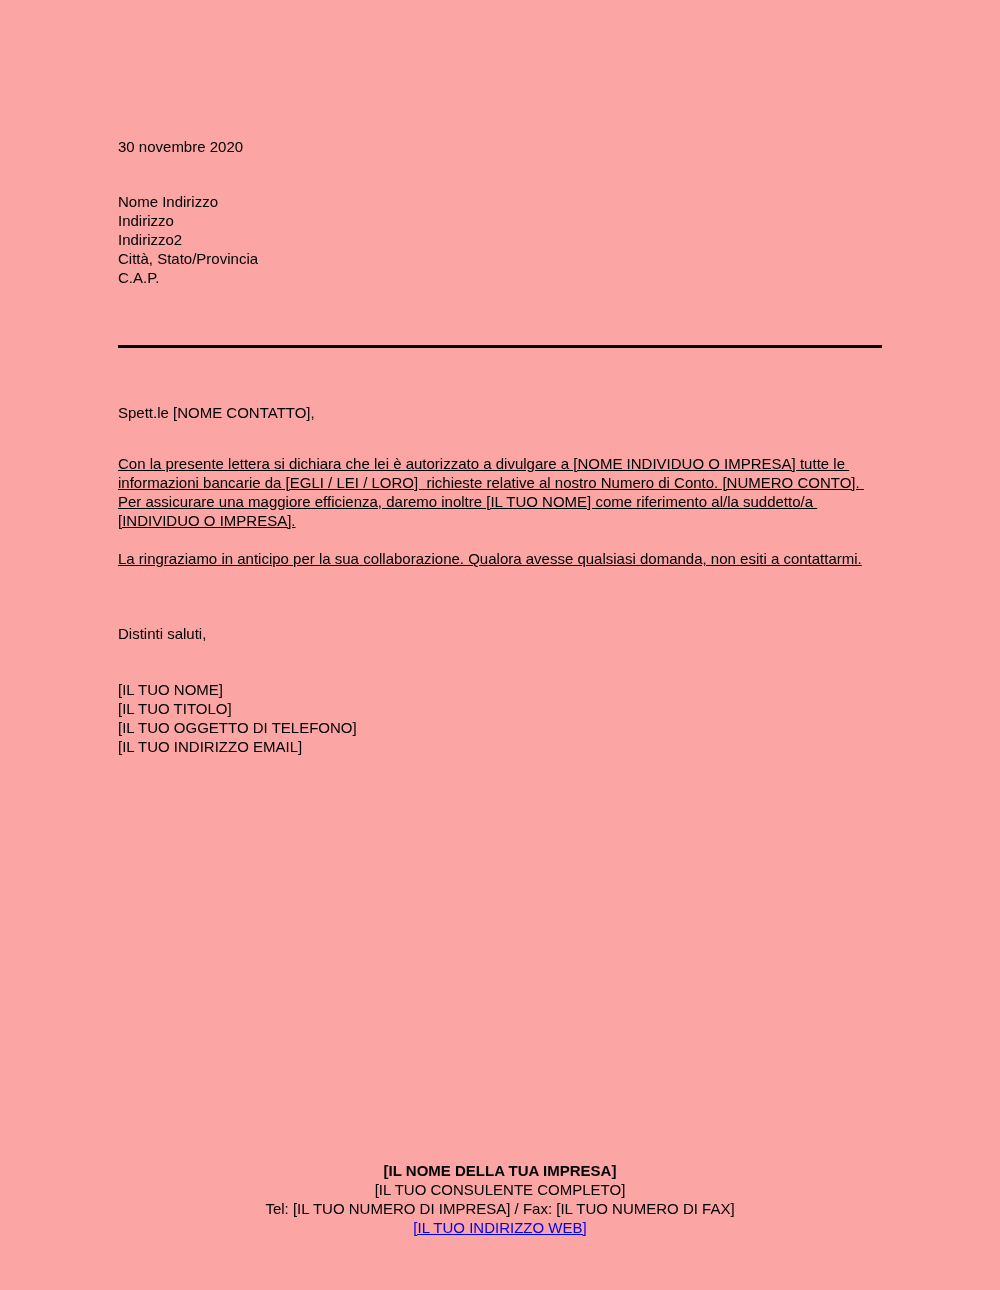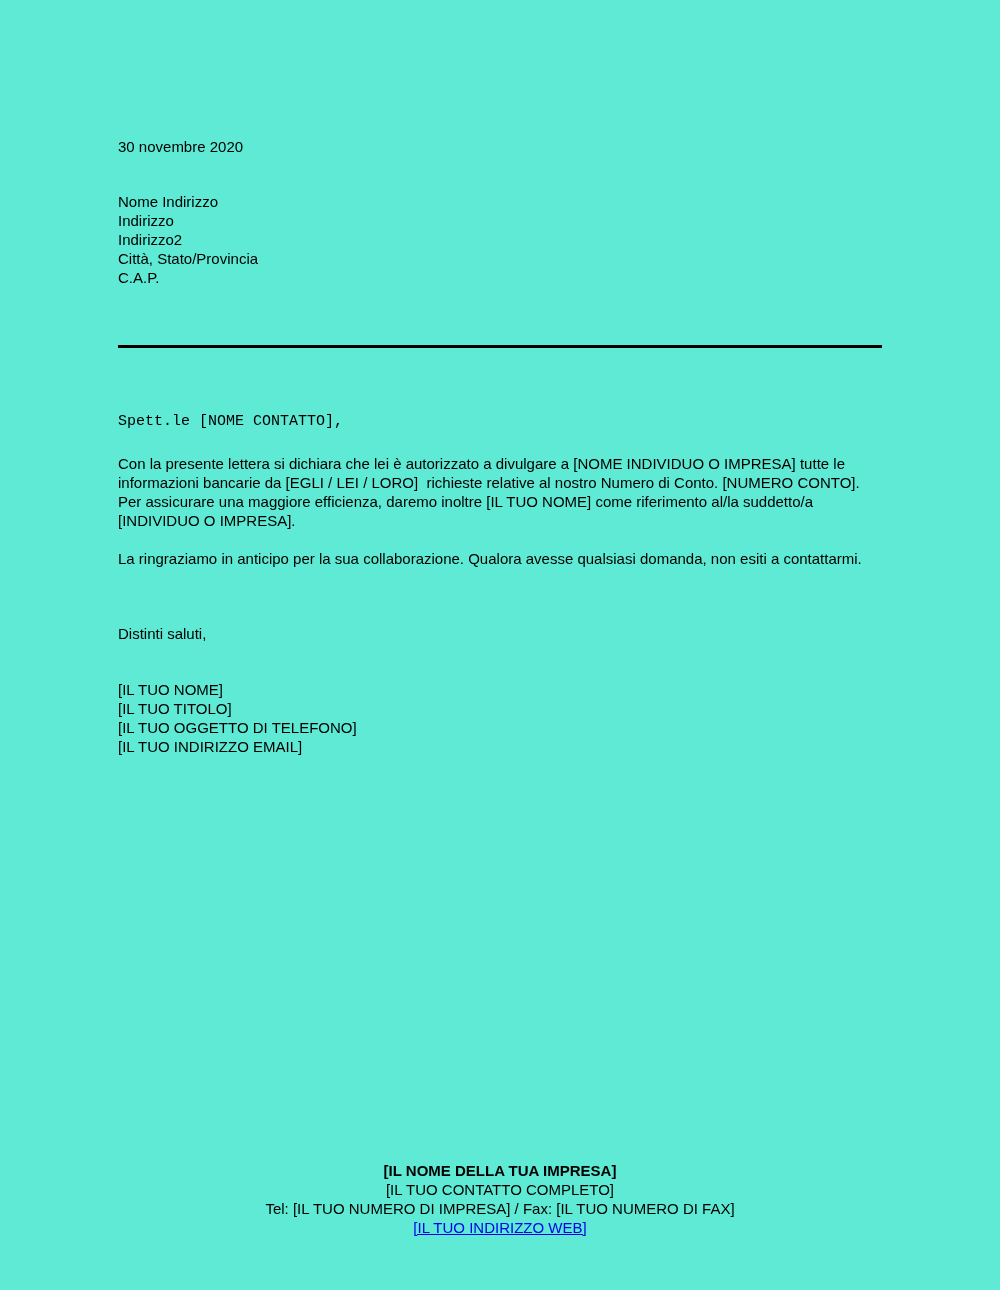--- a/index.html
+++ b/index.html
@@ -4,53 +4,54 @@
 <style>
   html, body {
     margin: 0;
     padding: 0;
     background: #ffffff;
   }
   .page {
     position: relative;
     width: 1000px;
     height: 1290px;
-    background: #5eead4;
+    background: #fca5a5;
     font-family: "Liberation Sans", "DejaVu Sans", sans-serif;
     font-size: 15px;
     line-height: 19px;
     color: #000000;
     overflow: hidden;
   }
   .block {
     position: absolute;
     left: 118px;
     width: 764px;
   }
   .date-block       { top: 137px; }
   .recipient-block  { top: 192px; }
   .subject-block    { top: 342px; }
-  .salutation-block { top: 412px; font-family: Liberation Mono, monospace; }
+  .salutation-block { top: 403px; }
   .para1-block      { top: 454px; }
   .para2-block      { top: 549px; }
   .closing-block    { top: 624px; }
   .signature-block  { top: 680px; }
   .footer-block     { top: 1161px; left: 0; width: 1000px; text-align: center; }
 
   .subject-text {
     font-weight: bold;
   }
   .subject-underline {
     margin-top: 3px;
     height: 3px;
     background: #000000;
     width: 764px;
   }
   .paragraph {
     white-space: pre-wrap;
+    text-decoration: underline;
   }
   .footer-company {
     font-weight: bold;
   }
   .footer-link a {
     color: #0000ee;
     text-decoration: underline;
     cursor: pointer;
   }
 </style>
@@ -83,18 +84,18 @@
 
   <div class="block signature-block">
     <div>[IL TUO NOME]</div>
     <div>[IL TUO TITOLO]</div>
     <div>[IL TUO OGGETTO DI TELEFONO]</div>
     <div>[IL TUO INDIRIZZO EMAIL]</div>
   </div>
 
   <div class="block footer-block">
     <div class="footer-company">[IL NOME DELLA TUA IMPRESA]</div>
-    <div>[IL TUO CONTATTO COMPLETO]</div>
+    <div>[IL TUO CONSULENTE COMPLETO]</div>
     <div>Tel: [IL TUO NUMERO DI IMPRESA] / Fax: [IL TUO NUMERO DI FAX]</div>
     <div class="footer-link"><a>[IL TUO INDIRIZZO WEB]</a></div>
   </div>
 
 </div>
 
 </body></html>

